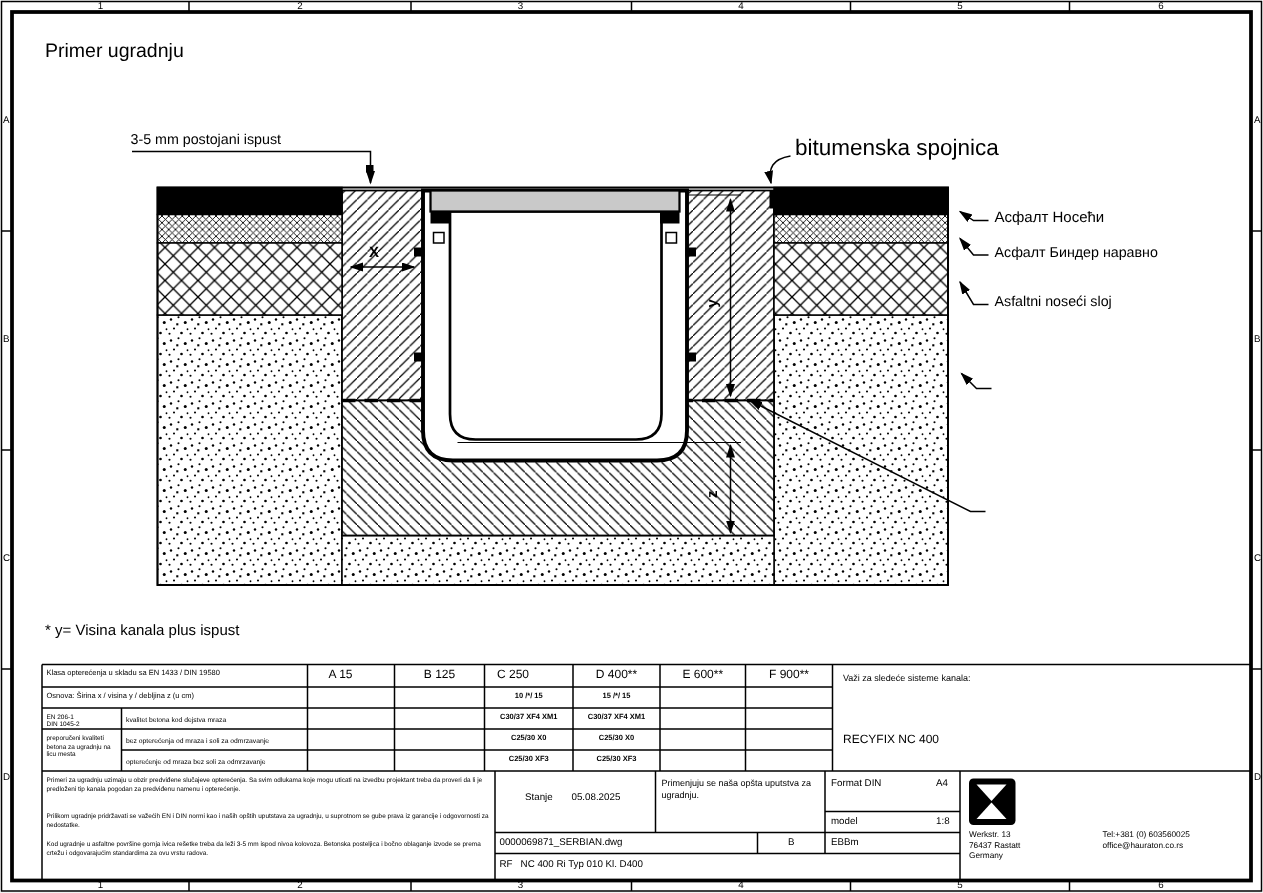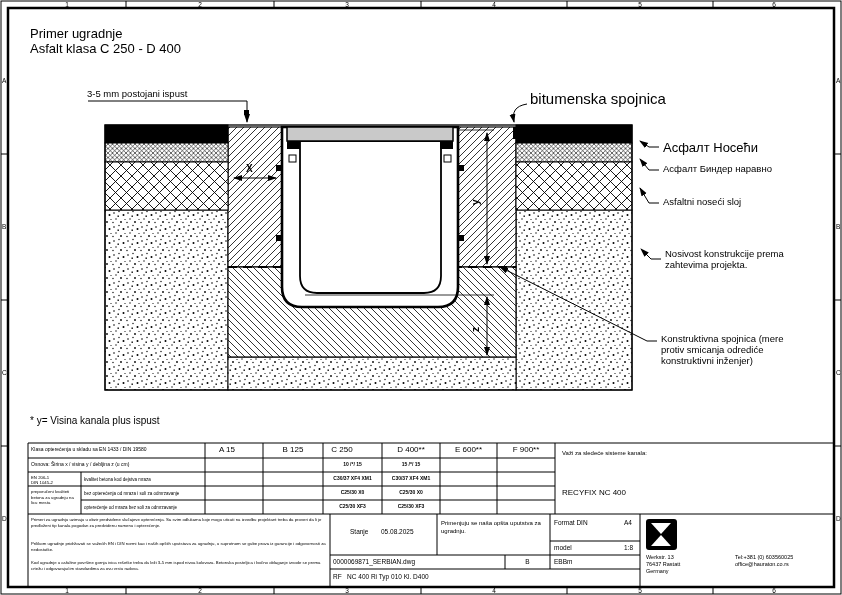--- a/index.html
+++ b/index.html
@@ -157,33 +157,27 @@
   <div class="t ctr" style="left:764px;top:587px;width:20px;font-size:6.5px">6</div>
   <div class="t" style="left:2px;top:77px;font-size:6.5px">A</div>
   <div class="t" style="left:2px;top:223px;font-size:6.5px">B</div>
   <div class="t" style="left:2px;top:369px;font-size:6.5px">C</div>
   <div class="t" style="left:2px;top:515px;font-size:6.5px">D</div>
   <div class="t" style="left:836px;top:77px;font-size:6.5px">A</div>
   <div class="t" style="left:836px;top:223px;font-size:6.5px">B</div>
   <div class="t" style="left:836px;top:369px;font-size:6.5px">C</div>
   <div class="t" style="left:836px;top:515px;font-size:6.5px">D</div>
 
-  <div class="t" style="left:30px;top:26px;font-size:13px">Primer ugradnje</div>
-  <div class="t" style="left:30px;top:41px;font-size:13px">Asfalt klasa C 250 - D 400</div>
+  <div class="t" style="left:30px;top:26px;font-size:13px">Primer ugradnju</div>
 
   <div class="t" style="left:87px;top:88px;font-size:9.5px">3-5 mm postojani ispust</div>
   <div class="t" style="left:530px;top:90px;font-size:15px">bitumenska spojnica</div>
-  <div class="t" style="left:663px;top:140px;font-size:13px">Асфалт Носећи</div>
+  <div class="t" style="left:663px;top:140px;font-size:10px">Асфалт Носећи</div>
   <div class="t" style="left:663px;top:163px;font-size:9.5px">Асфалт Биндер наравно</div>
   <div class="t" style="left:663px;top:196px;font-size:9.5px">Asfaltni noseći sloj</div>
-  <div class="t pre" style="left:665px;top:248px;font-size:9.5px">Nosivost konstrukcije prema
-zahtevima projekta.</div>
-  <div class="t pre" style="left:661px;top:333px;font-size:9.5px">Konstruktivna spojnica (mere
-protiv smicanja odrediće
-konstruktivni inženjer)</div>
   <div class="t" style="left:246px;top:163px;font-size:10px;font-weight:bold">X</div>
   <div class="t rot" style="left:470px;top:205px;font-size:10px;font-weight:bold">y</div>
   <div class="t rot" style="left:470px;top:332px;font-size:10px;font-weight:bold">z</div>
   <div class="t" style="left:30px;top:415px;font-size:10px">* y= Visina kanala plus ispust</div>
 
   <div class="t" style="left:31px;top:447px;font-size:5px">Klasa opterećenja u skladu sa EN 1433 / DIN 19580</div>
   <div class="t ctr" style="left:205px;top:445px;width:44px;font-size:8px">A 15</div>
   <div class="t ctr" style="left:263px;top:445px;width:60px;font-size:8px">B 125</div>
   <div class="t ctr" style="left:323px;top:445px;width:38px;font-size:8px">C 250</div>
   <div class="t ctr" style="left:382px;top:445px;width:58px;font-size:8px">D 400**</div>

